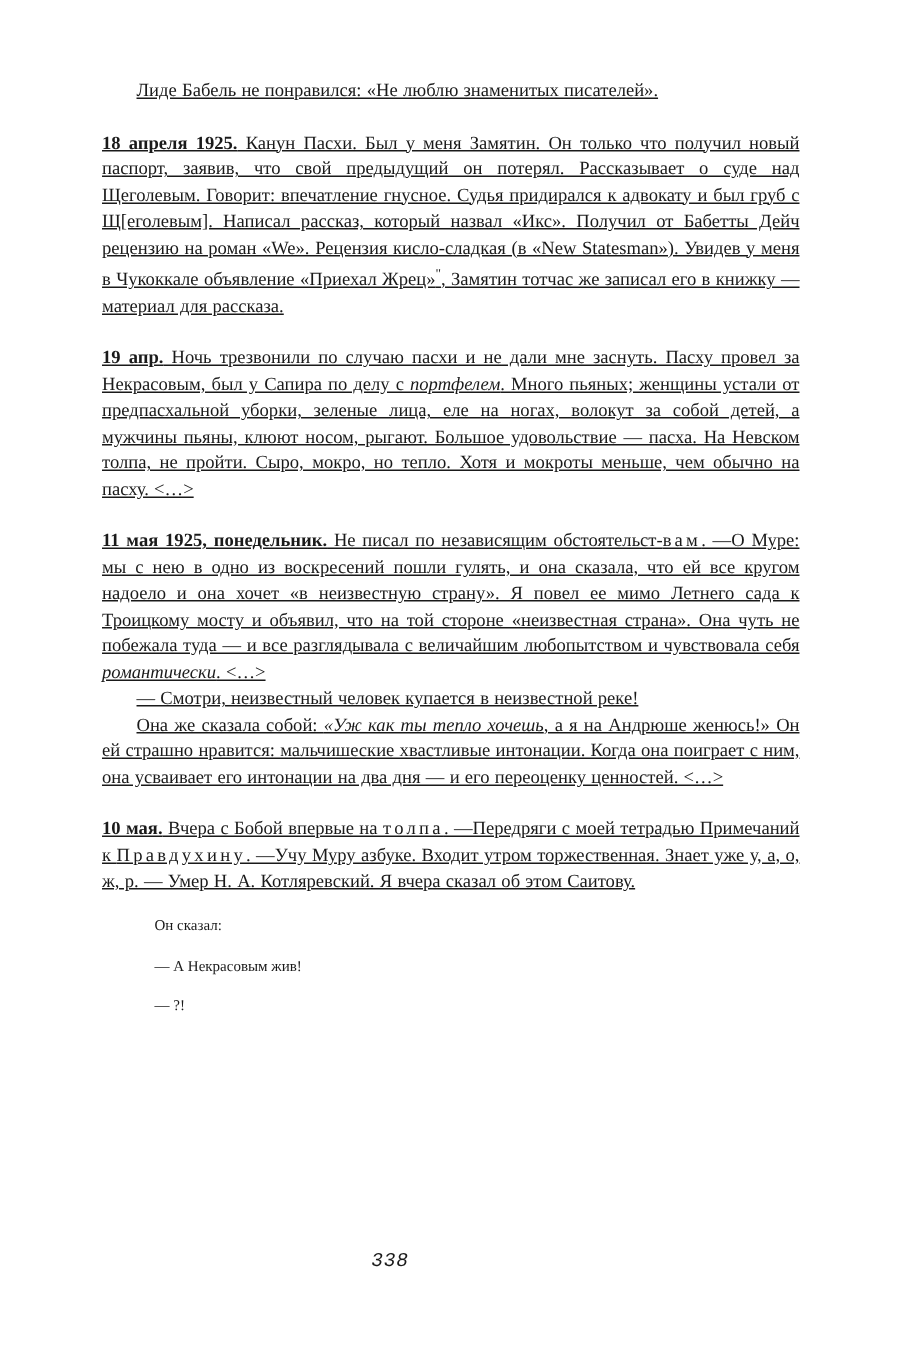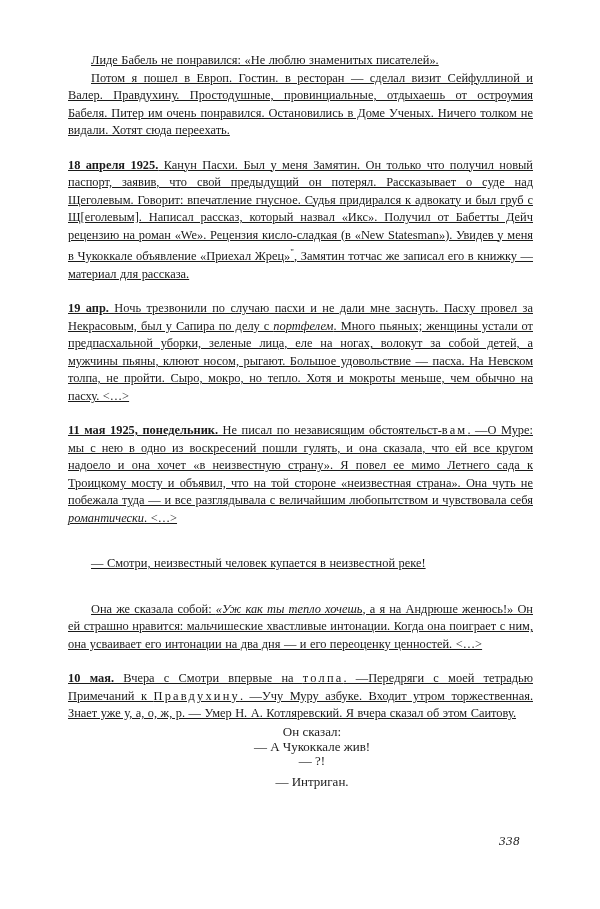--- a/index.html
+++ b/index.html
@@ -29,79 +29,78 @@
     text-justify: inter-word;
     text-indent: 23px;
     hyphens: manual;
     word-spacing: 0.4px;
     text-decoration: underline;
   }
   .entry {
     margin-top: 17px;
   }
   .entry .para { text-indent: 0; }
-  .entry .para + .para { text-indent: 23px; margin-top: 28px; }
+  .entry .para + .para { text-indent: 23px; }
   .dateline {
     font-weight: bold;
   }
   .sp {
     letter-spacing: 2.2px;
   }
   .it {
     font-style: italic;
   }
   .fn {
     font-size: 9px;
     vertical-align: super;
   }
   .dlg {
-    margin: 0;
-    font-size: 13px;
+    margin: 12px;
+    font-size: 10px;
     line-height: 17.5px;
     text-indent: 23px;
-    text-align: center;
+    text-align: left;
   }
   .dlg.tight { line-height: 14px; }
   .dlg-gap { margin-top: 5px; }
   .folio {
     position: absolute;
     left: 0;
     top: 833px;
     width: 520px;
-    text-align: right;
+    text-align: center;
     font-style: italic;
     font-size: 13px;
     letter-spacing: 0.5px;
+    font-family: Liberation Mono, monospace;
   }
 </style>
 </head>
 <body>
 
 <div class="page">
 
   <p class="para">Лиде Бабель не понравился: «Не люблю знаменитых писателей».</p>
-  <p class="para">Потом я пошел в Европ. Гостин. в ресторан — сделал визит Сейфуллиной и Валер. Правдухину. Простодушные, провинциальные, отдыхаешь от остроумия Бабеля. Питер им очень понравился. Остановились в Доме Ученых. Ничего толком не видали. Хотят сюда переехать.</p>
 
   <div class="entry">
     <p class="para"><span class="dateline">18 апреля 1925.</span><span> Канун Пасхи. Был у меня Замятин. Он только что получил новый паспорт, заявив, что свой предыдущий он потерял. Рассказывает о суде над Щеголевым. Говорит: впечатление гнусное. Судья придирался к адвокату и был груб с Щ[еголевым]. Написал рассказ, который назвал «Икс». Получил от Бабетты Дейч рецензию на роман «We». Рецензия кисло-сладкая (в «New Statesman»). Увидев у меня в Чукоккале объявление «Приехал Жрец»</span><span class="fn">"</span><span>, Замятин тотчас же записал его в книжку — материал для рассказа.</span></p>
   </div>
 
   <div class="entry">
     <p class="para"><span class="dateline">19 апр.</span><span> Ночь трезвонили по случаю пасхи и не дали мне заснуть. Пасху провел за Некрасовым, был у Сапира по делу с </span><span class="it">портфелем</span><span>. Много пьяных; женщины устали от предпасхальной уборки, зеленые лица, еле на ногах, волокут за собой детей, а мужчины пьяны, клюют носом, рыгают. Большое удовольствие — пасха. На Невском толпа, не пройти. Сыро, мокро, но тепло. Хотя и мокроты меньше, чем обычно на пасху. &lt;…&gt;</span></p>
   </div>
 
   <div class="entry">
     <p class="para"><span class="dateline">11 мая 1925, понедельник.</span><span> Не писал по независящим обстоятельст-</span><span class="sp">вам</span><span>. —О Муре: мы с нею в одно из воскресений пошли гулять, и она сказала, что ей все кругом надоело и она хочет «в неизвестную страну». Я повел ее мимо Летнего сада к Троицкому мосту и объявил, что на той стороне «неизвестная страна». Она чуть не побежала туда — и все разглядывала с величайшим любопытством и чувствовала себя </span><span class="it">романтически</span><span>. &lt;…&gt;</span></p>
     <p class="para"><span>— Смотри, неизвестный человек купается в неизвестной реке!</span></p>
     <p class="para"><span>Она же сказала собой: </span><span class="it">«Уж как ты тепло хочешь</span><span>, а я на Андрюше женюсь!» Он ей страшно нравится: мальчишеские хвастливые интонации. Когда она поиграет с ним, она усваивает его интонации на два дня — и его переоценку ценностей. &lt;…&gt;</span></p>
   </div>
 
   <div class="entry">
-    <p class="para"><span class="dateline">10 мая.</span><span> Вчера с Смотри впервые на </span><span class="sp">толпа</span><span>. —Передряги с моей тетрадью Примечаний к </span><span class="sp">Правдухину</span><span>. —Учу Муру азбуке. Входит утром торжественная. Знает уже у, а, о, ж, р. — Умер Н. А. Котляревский. Я вчера сказал об этом Саитову.</span></p>
+    <p class="para"><span class="dateline">10 мая.</span><span> Вчера с Бобой впервые на </span><span class="sp">толпа</span><span>. —Передряги с моей тетрадью Примечаний к </span><span class="sp">Правдухину</span><span>. —Учу Муру азбуке. Входит утром торжественная. Знает уже у, а, о, ж, р. — Умер Н. А. Котляревский. Я вчера сказал об этом Саитову.</span></p>
     <p class="dlg">Он сказал:</p>
-    <p class="dlg tight">— А Чукоккале жив!</p>
+    <p class="dlg tight">— А Некрасовым жив!</p>
     <p class="dlg tight">— ?!</p>
-    <p class="dlg dlg-gap">— Интриган.</p>
   </div>
 
 </div>
 
 <div class="folio">338</div>
 
 </body></html>

